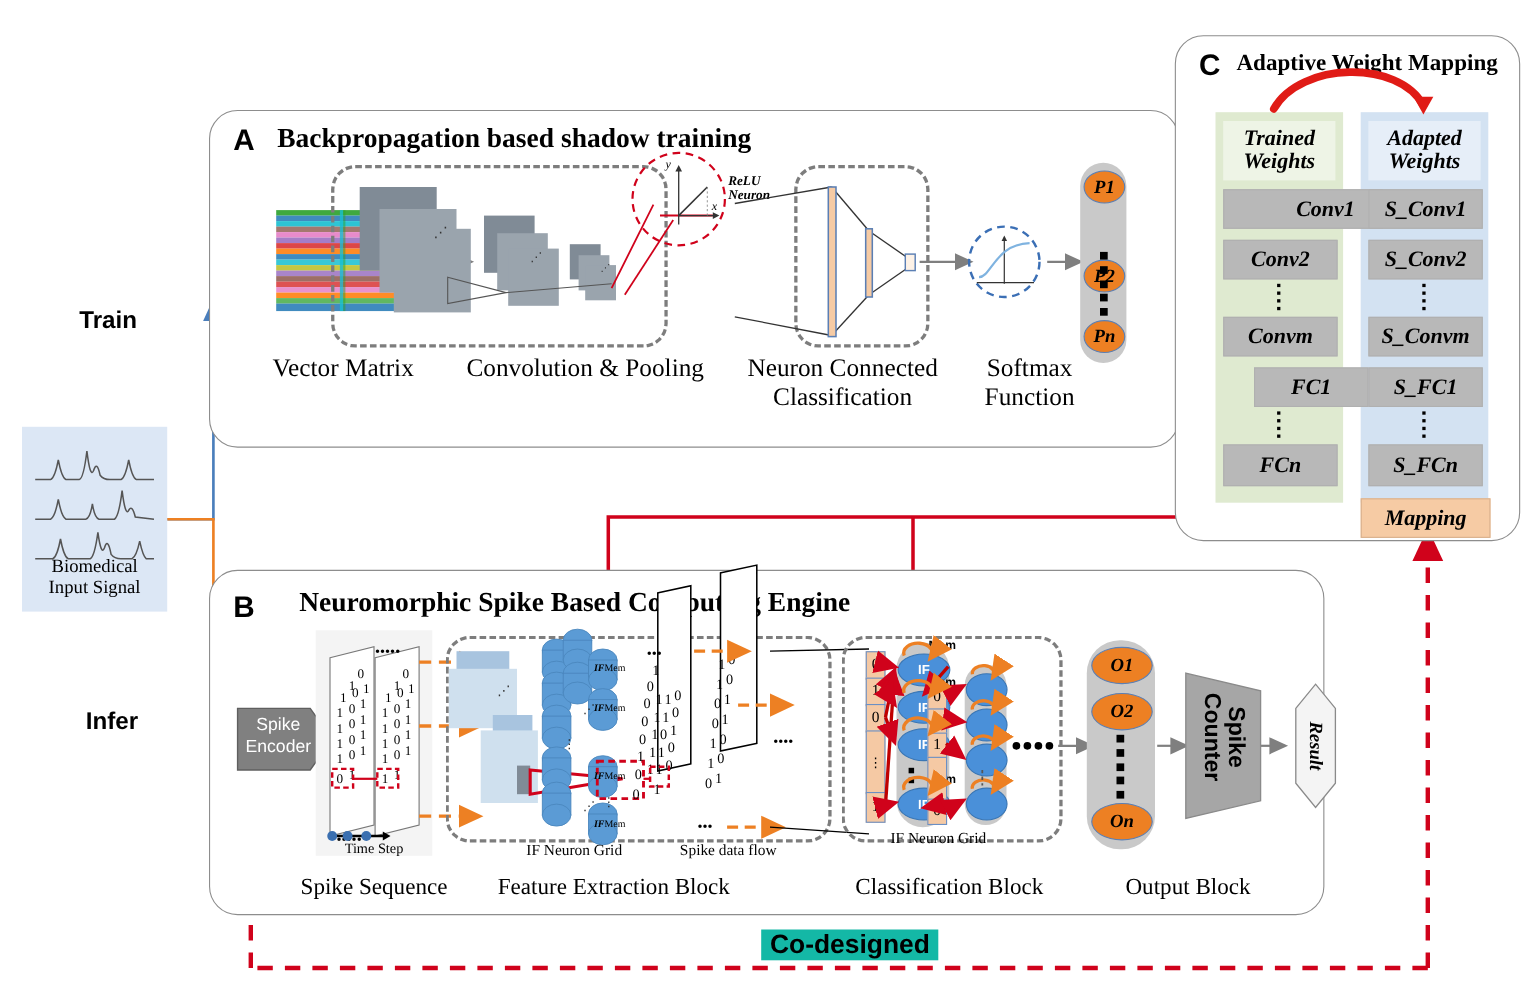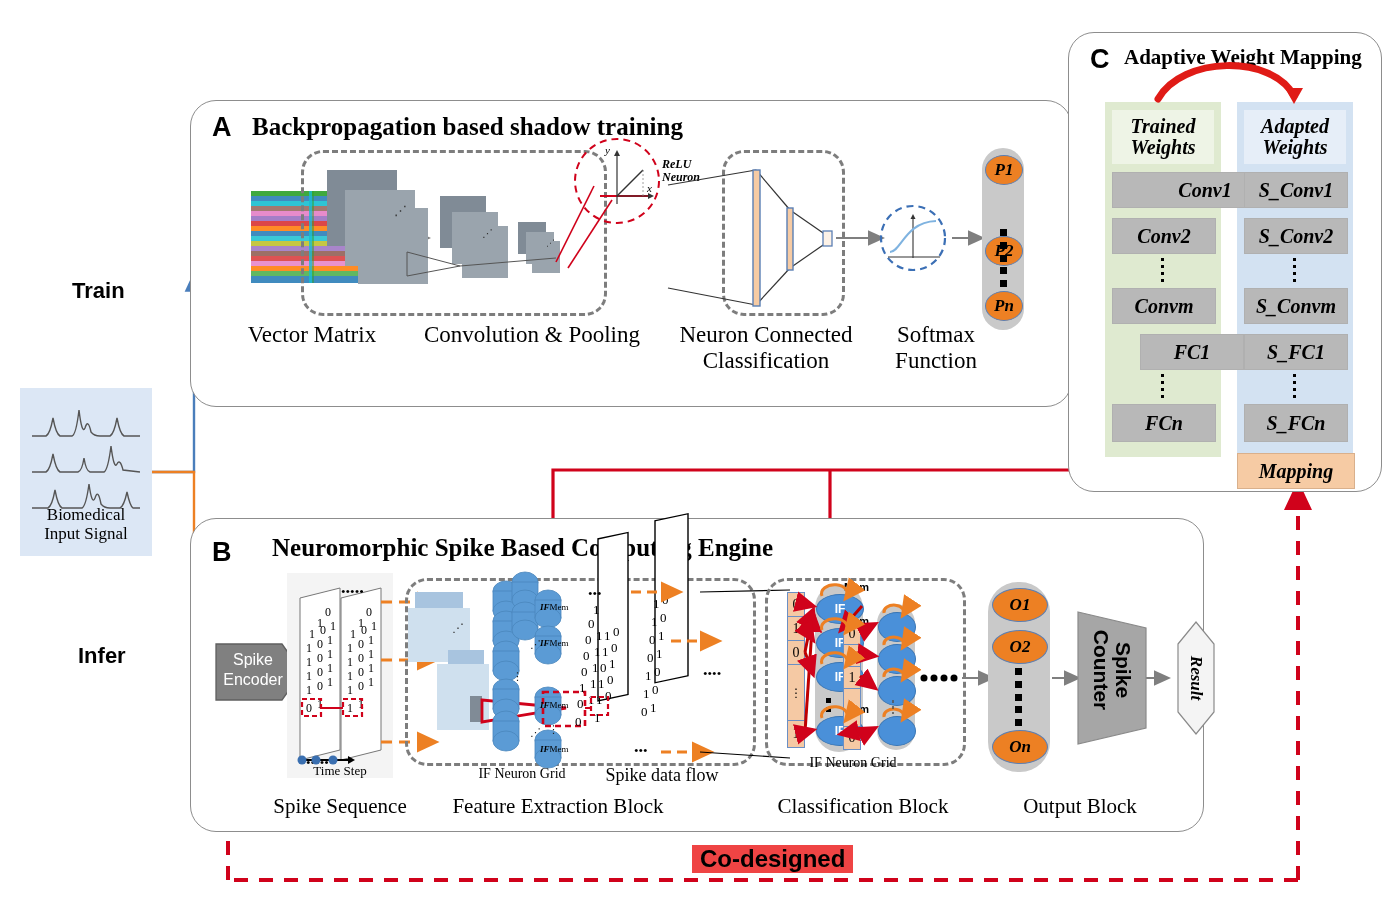--- a/index.html
+++ b/index.html
@@ -492,21 +492,21 @@
     <line x1="631" y1="592" x2="679" y2="592" marker-end="url(#ahDashOrange)"></line>
     <line x1="671" y1="641" x2="718" y2="641" marker-end="url(#ahDashOrange)"></line>
     <line x1="661" y1="752" x2="710" y2="752" marker-end="url(#ahDashOrange)"></line>
   </g>
 
   <line x1="700" y1="592" x2="790" y2="590" stroke="#000" stroke-width="1.2"></line>
   <line x1="700" y1="752" x2="790" y2="758" stroke="#000" stroke-width="1.2"></line>
 </svg>
 
 <div class="smallcap" style="left:452px;top:766px;width:140px;font-size:14px;">IF Neuron Grid</div>
-<div class="smallcap" style="left:592px;top:766px;width:140px;font-size:18px;text-align:center;">Spike data flow</div>
+<div class="smallcap" style="left:592px;top:766px;width:140px;font-size:14px;text-align:center;">Spike data flow</div>
 
 <div class="abs" style="left:540px;top:602px;font-size:9px;">
   <b style="font-style:italic;">IF</b><span style="font-size:9px;">Mem</span>
 </div>
 <div class="abs" style="left:540px;top:638px;font-size:9px;">
   <b style="font-style:italic;">IF</b><span style="font-size:9px;">Mem</span>
 </div>
 <div class="abs" style="left:540px;top:700px;font-size:9px;">
   <b style="font-style:italic;">IF</b><span style="font-size:9px;">Mem</span>
 </div>
@@ -613,13 +613,13 @@
     <i></i>
     <i></i>
   </div>
 <div class="ell" style="left:992px;top:730px;width:54px;height:32px;text-align:center;">On</div>
 
 <div class="cap" style="left:245px;top:795px;width:190px;font-size:21px;">Spike Sequence</div>
 <div class="cap" style="left:418px;top:795px;width:280px;font-size:21px;">Feature Extraction Block</div>
 <div class="cap" style="left:748px;top:795px;width:230px;font-size:21px;">Classification Block</div>
 <div class="cap" style="left:1000px;top:795px;width:160px;font-size:21px;">Output Block</div>
 
-<div class="bold-label" style="left:692px;top:845px;font-size:24px;background:#ef4444;padding:0 8px;">Co-designed</div>
+<div class="bold-label" style="left:692px;top:845px;font-size:24px;background:#14b8a6;padding:0 8px;">Co-designed</div>
 
 </body></html>

